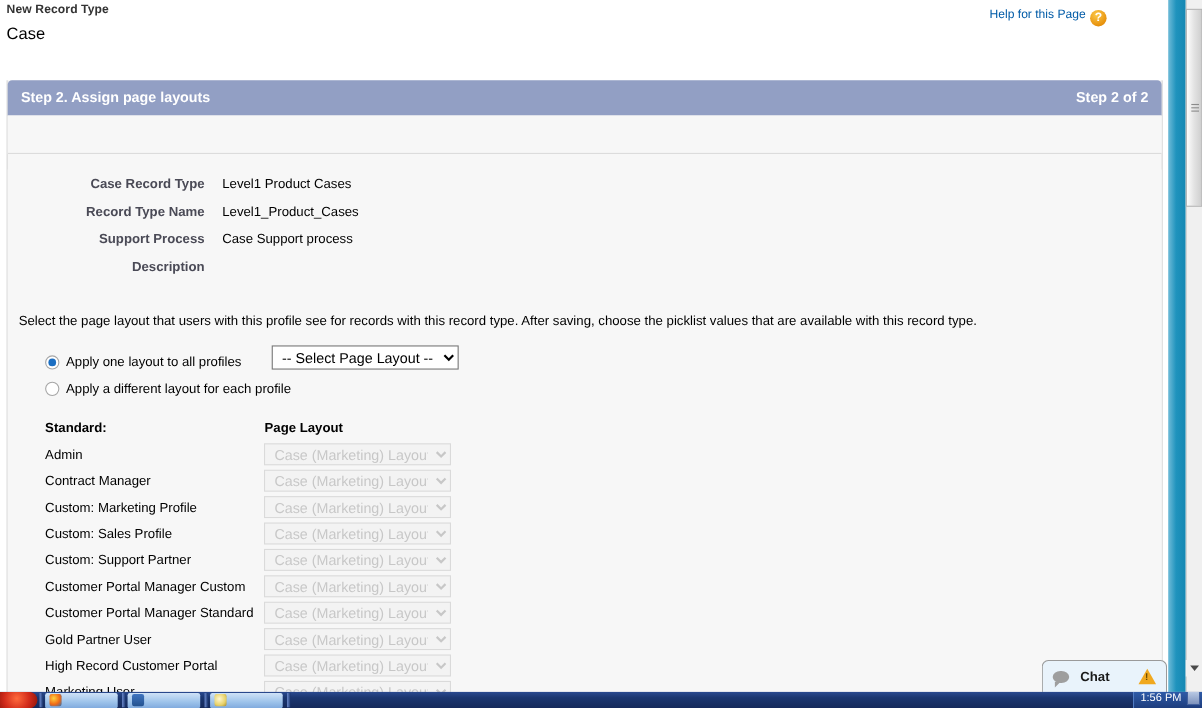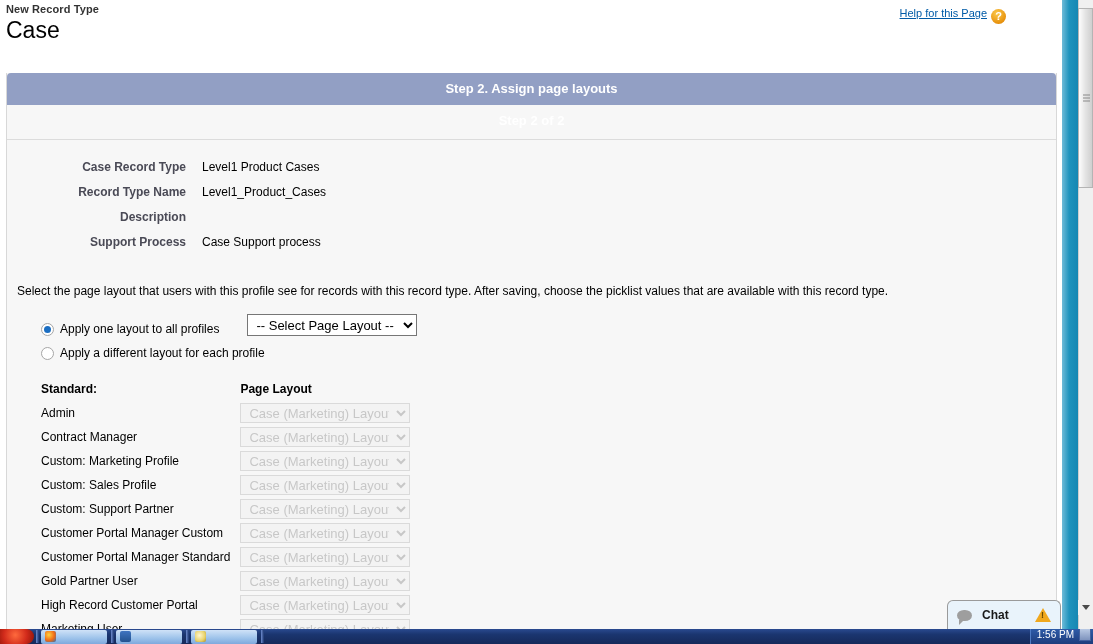--- a/index.html
+++ b/index.html
@@ -34,33 +34,32 @@
     left: 6px; top: 2px;
   }
   .page-kicker {
     font-size: 11px;
     font-weight: bold;
     color: #333333;
     letter-spacing: 0.1px;
     line-height: 14px;
   }
   .page-title {
-    font-size: 23px;
+    font-size: 15px;
     color: #000000;
     line-height: 27px;
     font-weight: normal;
     margin-top: 1px;
   }
 
   .help-link {
     position: absolute;
     right: 56px; top: 7px;
     font-size: 11px;
     color: #015ba7;
-    text-decoration: underline;
     cursor: pointer;
     white-space: nowrap;
   }
   .help-icon {
     display: inline-block;
     vertical-align: -3px;
     margin-left: 4px;
     width: 15px; height: 15px;
     border-radius: 50%;
     background: radial-gradient(circle at 40% 30%, #fbc94a 0%, #e8920d 70%, #c97606 100%);
@@ -86,21 +85,20 @@
     color: #ffffff;
     height: 32px;
     line-height: 32px;
     padding: 0 12px;
     font-size: 13px;
     font-weight: bold;
     border-radius: 4px 4px 0 0;
     display: flex;
     justify-content: space-between;
     align-items: center;
-    flex-direction: column;
   }
   .panel-subbar {
     height: 35px;
     background: #f7f7f7;
     border-bottom: 1px solid #dcdcdc;
   }
   .panel-body {
     background: #f7f7f7;
     padding: 0;
     min-height: 480px;
@@ -404,26 +402,26 @@
           <tbody id="detail-rows">
               <tr>
                 <td class="detail-label">Case Record Type</td>
                 <td class="detail-value">Level1 Product Cases</td>
               </tr>
               <tr>
                 <td class="detail-label">Record Type Name</td>
                 <td class="detail-value">Level1_Product_Cases</td>
               </tr>
               <tr>
+                <td class="detail-label">Support Process</td>
+                <td class="detail-value">Case Support process</td>
+              </tr>
+              <tr>
                 <td class="detail-label">Description</td>
                 <td class="detail-value"></td>
-              </tr>
-              <tr>
-                <td class="detail-label">Support Process</td>
-                <td class="detail-value">Case Support process</td>
               </tr>
             </tbody>
         </table>
 
         <div class="instruction">Select the page layout that users with this profile see for records with this record type. After saving, choose the picklist values that are available with this record type.</div>
 
         <div class="radio-block">
           <div class="radio-row">
             <span class="radio checked"></span>
             <span class="radio-label">Apply one layout to all profiles</span>

